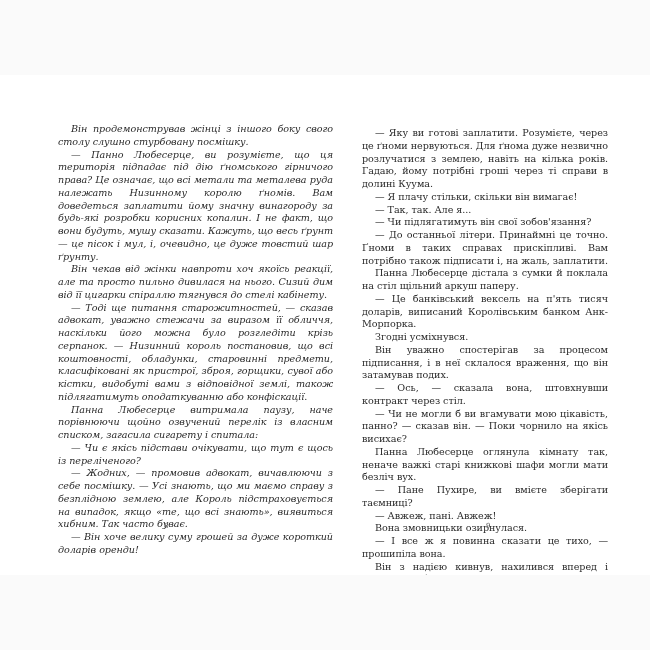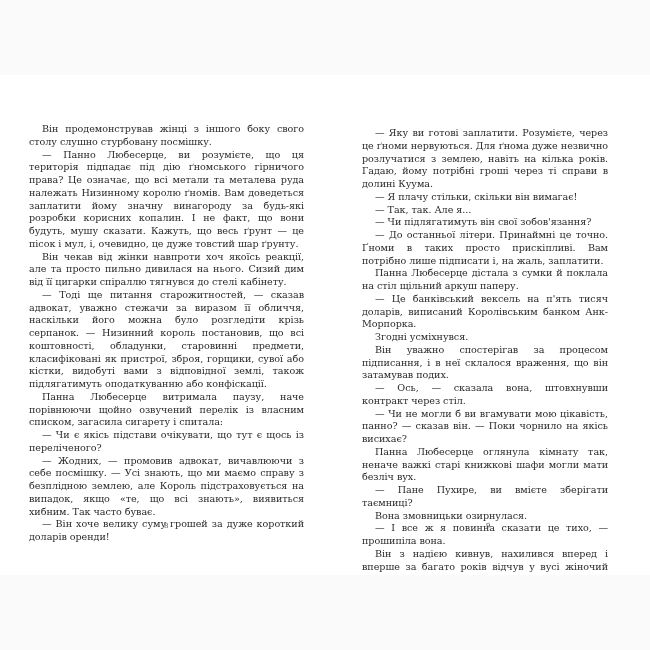--- a/index.html
+++ b/index.html
@@ -17,21 +17,21 @@
     .page.left { left: 0; width: 325px; }
     .page.right { left: 325px; width: 325px; }
     .text {
       position: absolute;
       font-size: 9.6px;
       line-height: 12.75px;
       text-align: justify;
       hyphens: manual;
       letter-spacing: -0.05px;
     }
-    .page.left .text { left: 29px; top: 48px; width: 275px; }
+    .page.left .text { left: 58px; top: 48px; width: 275px; font-style: italic; }
     .page.right .text { left: 37px; top: 52px; width: 246px; }
     .text p { margin: 0; text-indent: 13px; }
     .folio {
       position: absolute; top: 447px; font-size: 7px; color: #555;
       font-family: "DejaVu Serif", serif;
     }
     .page.left .folio { left: 164px; }
     .page.right .folio { left: 161px; }
   </style>
 </head>
@@ -53,29 +53,30 @@
     </div>
     <div class="folio">8</div>
   </div>
 
   <div class="page right">
     <div class="text">
       <p>— Яку ви готові заплатити. Розумієте, через це ґноми нервуються. Для ґнома дуже незвично розлучатися з землею, навіть на кілька років. Гадаю, йому потрібні гроші через ті справи в долині Куума.</p>
       <p>— Я плачу стільки, скільки він вимагає!</p>
       <p>— Так, так. Але я...</p>
       <p>— Чи підлягатимуть він свої зобов'язання?</p>
-      <p>— До останньої літери. Принаймні це точно. Ґноми в таких просто прискіпливі. Вам потрібно лише підписати і, на жаль, заплатити.</p>
+      <p>— До останньої літери. Принаймні це точно. Ґноми в таких справах прискіпливі. Вам потрібно також підписати і, на жаль, заплатити.</p>
       <p>Панна Любесерце дістала з сумки й поклала на стіл щільний аркуш паперу.</p>
       <p>— Це банківський вексель на п'ять тисяч доларів, виписаний Королівським банком Анк-Морпорка.</p>
       <p>Згодні усміхнувся.</p>
       <p>Він уважно спостерігав за процесом підписання, і в неї склалося враження, що він затамував подих.</p>
       <p>— Ось, — сказала вона, штовхнувши контракт через стіл.</p>
       <p>— Чи не могли б ви вгамувати мою цікавість, панно? — сказав він. — Поки чорнило на якісь висихає?</p>
       <p>Панна Любесерце оглянула кімнату так, неначе важкі старі книжкові шафи могли мати безліч вух.</p>
       <p>— Пане Пухире, ви вмієте зберігати таємниці?</p>
+      <p>— Авжеж, пані. Авжеж!</p>
       <p>Вона змовницьки озирнулася.</p>
       <p>— І все ж я повинна сказати це тихо, — прошипіла вона.</p>
       <p>Він з надією кивнув, нахилився вперед і вперше за багато років відчув у вусі жіночий подих:</p>
     </div>
     <div class="folio">9</div>
   </div>
 </div>
 
 <div class="band bottom"></div>
 

